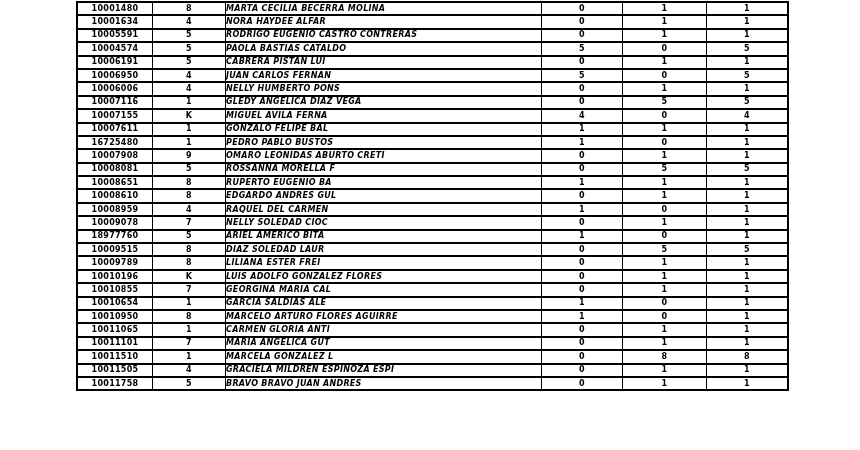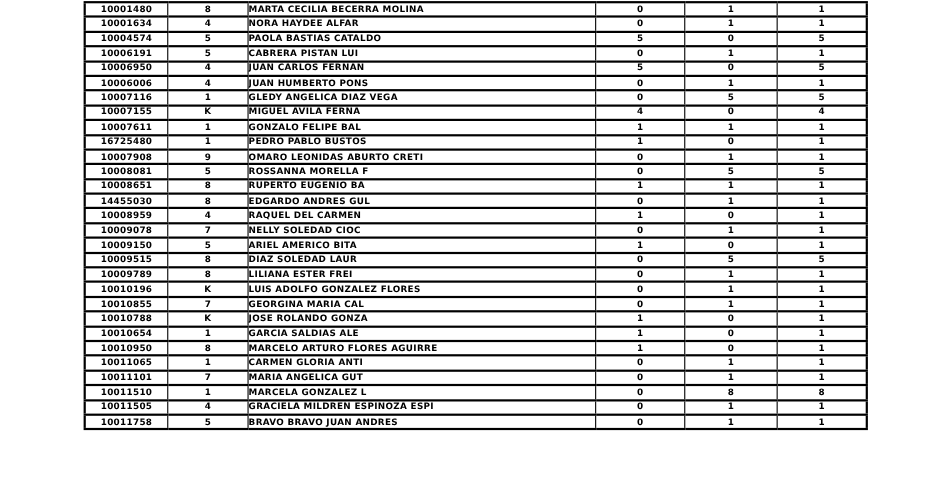--- a/index.html
+++ b/index.html
@@ -29,21 +29,21 @@
     line-height: 10px;
     padding: 0;
     overflow: hidden;
     white-space: nowrap;
     letter-spacing: 0.3px;
   }
   
   table.grid tr:nth-child(odd) td { border-top-width: 2px; border-bottom-width: 2px; }
   td.c-rut  { width: 74px;  text-align: center; border-left-width: 2px; }
   td.c-dv   { width: 72px;  text-align: center; border-left-width: 2px; }
-  td.c-name { width: 315px; text-align: left; padding-left: 3px; }
+  td.c-name { width: 315px; text-align: left; padding-left: 3px; font-style: italic; }
   td.c-v1   { width: 80px;  text-align: center; border-left: 4px solid #000000; }
   td.c-v2   { width: 83px;  text-align: center; border-left: 3px solid #000000; }
   td.c-v3   { width: 80px;  text-align: center; border-left: 2px solid #000000; border-right: 3px solid #000000; }
 </style>
 </head>
 <body>
 
 <div class="stage">
   <table class="grid">
     <tbody id="table-body">
@@ -57,20 +57,28 @@
   </tr>
         <tr>
     <td class="c-rut">10001634</td>
     <td class="c-dv">4</td>
     <td class="c-name">NORA HAYDEE ALFAR</td>
     <td class="c-v1">0</td>
     <td class="c-v2">1</td>
     <td class="c-v3">1</td>
   </tr>
         <tr>
+    <td class="c-rut">10005591</td>
+    <td class="c-dv">5</td>
+    <td class="c-name">RODRIGO EUGENIO CASTRO CONTRERAS</td>
+    <td class="c-v1">0</td>
+    <td class="c-v2">1</td>
+    <td class="c-v3">1</td>
+  </tr>
+        <tr>
     <td class="c-rut">10004574</td>
     <td class="c-dv">5</td>
     <td class="c-name">PAOLA BASTIAS CATALDO</td>
     <td class="c-v1">5</td>
     <td class="c-v2">0</td>
     <td class="c-v3">5</td>
   </tr>
         <tr>
     <td class="c-rut">10006191</td>
     <td class="c-dv">5</td>
@@ -83,21 +91,21 @@
     <td class="c-rut">10006950</td>
     <td class="c-dv">4</td>
     <td class="c-name">JUAN CARLOS FERNAN</td>
     <td class="c-v1">5</td>
     <td class="c-v2">0</td>
     <td class="c-v3">5</td>
   </tr>
         <tr>
     <td class="c-rut">10006006</td>
     <td class="c-dv">4</td>
-    <td class="c-name">JUAN HUMBERTO PONS</td>
+    <td class="c-name">NELLY HUMBERTO PONS</td>
     <td class="c-v1">0</td>
     <td class="c-v2">1</td>
     <td class="c-v3">1</td>
   </tr>
         <tr>
     <td class="c-rut">10007116</td>
     <td class="c-dv">1</td>
     <td class="c-name">GLEDY ANGELICA DIAZ VEGA</td>
     <td class="c-v1">0</td>
     <td class="c-v2">5</td>
@@ -145,21 +153,21 @@
   </tr>
         <tr>
     <td class="c-rut">10008651</td>
     <td class="c-dv">8</td>
     <td class="c-name">RUPERTO EUGENIO BA</td>
     <td class="c-v1">1</td>
     <td class="c-v2">1</td>
     <td class="c-v3">1</td>
   </tr>
         <tr>
-    <td class="c-rut">14455030</td>
+    <td class="c-rut">10008610</td>
     <td class="c-dv">8</td>
     <td class="c-name">EDGARDO ANDRES GUL</td>
     <td class="c-v1">0</td>
     <td class="c-v2">1</td>
     <td class="c-v3">1</td>
   </tr>
         <tr>
     <td class="c-rut">10008959</td>
     <td class="c-dv">4</td>
     <td class="c-name">RAQUEL DEL CARMEN</td>
@@ -169,21 +177,21 @@
   </tr>
         <tr>
     <td class="c-rut">10009078</td>
     <td class="c-dv">7</td>
     <td class="c-name">NELLY SOLEDAD CIOC</td>
     <td class="c-v1">0</td>
     <td class="c-v2">1</td>
     <td class="c-v3">1</td>
   </tr>
         <tr>
-    <td class="c-rut">10009150</td>
+    <td class="c-rut">18977760</td>
     <td class="c-dv">5</td>
     <td class="c-name">ARIEL AMERICO BITA</td>
     <td class="c-v1">1</td>
     <td class="c-v2">0</td>
     <td class="c-v3">1</td>
   </tr>
         <tr>
     <td class="c-rut">10009515</td>
     <td class="c-dv">8</td>
     <td class="c-name">DIAZ SOLEDAD LAUR</td>
@@ -206,28 +214,20 @@
     <td class="c-v1">0</td>
     <td class="c-v2">1</td>
     <td class="c-v3">1</td>
   </tr>
         <tr>
     <td class="c-rut">10010855</td>
     <td class="c-dv">7</td>
     <td class="c-name">GEORGINA MARIA CAL</td>
     <td class="c-v1">0</td>
     <td class="c-v2">1</td>
-    <td class="c-v3">1</td>
-  </tr>
-        <tr>
-    <td class="c-rut">10010788</td>
-    <td class="c-dv">K</td>
-    <td class="c-name">JOSE ROLANDO GONZA</td>
-    <td class="c-v1">1</td>
-    <td class="c-v2">0</td>
     <td class="c-v3">1</td>
   </tr>
         <tr>
     <td class="c-rut">10010654</td>
     <td class="c-dv">1</td>
     <td class="c-name">GARCIA SALDIAS ALE</td>
     <td class="c-v1">1</td>
     <td class="c-v2">0</td>
     <td class="c-v3">1</td>
   </tr>

